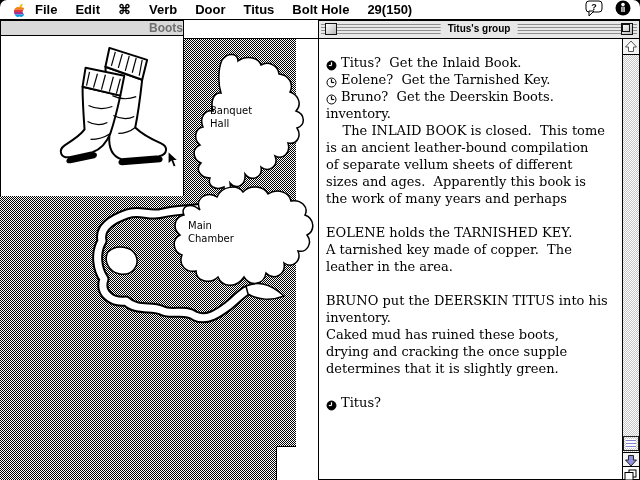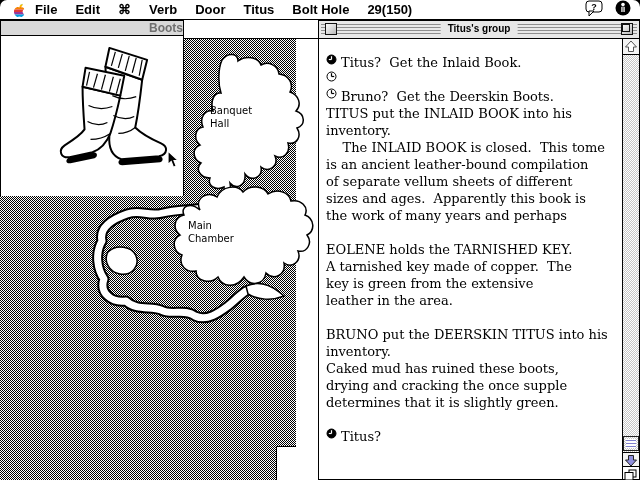--- a/index.html
+++ b/index.html
@@ -42,21 +42,21 @@
   .wbox{position:absolute;top:2px;width:12px;height:12px;background:linear-gradient(135deg,#fdfdfd,#b8b8b8);
         border:1px solid #111;box-sizing:border-box;z-index:2;}
   .closebox{left:6px;}
   .zoombox{right:6px;}
   .zoombox::after{content:'';position:absolute;left:0px;top:0px;width:6px;height:6px;
                   border:1px solid #111;}
   .gtitle .title{position:absolute;left:50%;top:0;transform:translateX(-50%);z-index:2;
                  background:#e8e8e8;padding:0 7px;font-weight:bold;font-size:10px;line-height:16px;}
   .log{position:absolute;left:1px;top:18px;width:300px;bottom:1px;overflow:hidden;
        padding:15px 0 0 6px;font-family:"DejaVu Serif",serif;font-size:13px;line-height:17px;color:#000;}
-  .logline{height:17px;display:flex;align-items:flex-start;}
+  .logline{height:17px;display:flex;align-items:flex-end;}
   .logline span{white-space:pre;}
   .logline svg{flex:0 0 auto;margin-right:4px;}
   
   .scrollbar{position:absolute;top:18px;right:0;width:16px;bottom:0;border-left:1px solid #000;
              box-sizing:content-box;background-color:#fff;
              background-image:linear-gradient(45deg,#c6c6c6 25%,transparent 25% 75%,#c6c6c6 75%),
                               linear-gradient(45deg,#c6c6c6 25%,transparent 25% 75%,#c6c6c6 75%);
              background-size:2px 2px;background-position:0 0,1px 1px;}
   .sb-btn{position:absolute;left:0;width:16px;height:16px;background:#f4f4f4;box-sizing:border-box;}
   .sb-up{top:0;border-bottom:1px solid #000;}
@@ -190,33 +190,31 @@
             <line x1="5.5" y1="5.5" x2="2.8" y2="5.5" stroke="#fff" stroke-width="1.2"></line>
           </svg>
           <span>Titus?  Get the Inlaid Book.</span>
         </div>
         <div class="logline">
           <svg width="11" height="11" viewBox="0 0 11 11">
             <circle cx="5.5" cy="5.5" r="4.5" fill="#fff" stroke="#000"></circle>
             <line x1="5.5" y1="5.5" x2="5.5" y2="2.2" stroke="#000" stroke-width="1.2"></line>
             <line x1="5.5" y1="5.5" x2="8.2" y2="5.5" stroke="#000" stroke-width="1.2"></line>
           </svg>
+          <span>Eolene?  Get the Tarnished Key.</span>
         </div>
         <div class="logline">
           <svg width="11" height="11" viewBox="0 0 11 11">
             <circle cx="5.5" cy="5.5" r="4.5" fill="#fff" stroke="#000"></circle>
             <line x1="5.5" y1="5.5" x2="5.5" y2="2.2" stroke="#000" stroke-width="1.2"></line>
             <line x1="5.5" y1="5.5" x2="8.2" y2="5.5" stroke="#000" stroke-width="1.2"></line>
           </svg>
           <span>Bruno?  Get the Deerskin Boots.</span>
         </div>
         <div class="logline">
-          <span>TITUS put the INLAID BOOK into his</span>
-        </div>
-        <div class="logline">
           <span>inventory.</span>
         </div>
         <div class="logline">
           <span>    The INLAID BOOK is closed.  This tome</span>
         </div>
         <div class="logline">
           <span>is an ancient leather-bound compilation</span>
         </div>
         <div class="logline">
           <span>of separate vellum sheets of different</span>
@@ -228,23 +226,20 @@
           <span>the work of many years and perhaps</span>
         </div>
         <div class="logline">
           <span></span>
         </div>
         <div class="logline">
           <span>EOLENE holds the TARNISHED KEY.</span>
         </div>
         <div class="logline">
           <span>A tarnished key made of copper.  The</span>
-        </div>
-        <div class="logline">
-          <span>key is green from the extensive</span>
         </div>
         <div class="logline">
           <span>leather in the area.</span>
         </div>
         <div class="logline">
           <span></span>
         </div>
         <div class="logline">
           <span>BRUNO put the DEERSKIN TITUS into his</span>
         </div>

